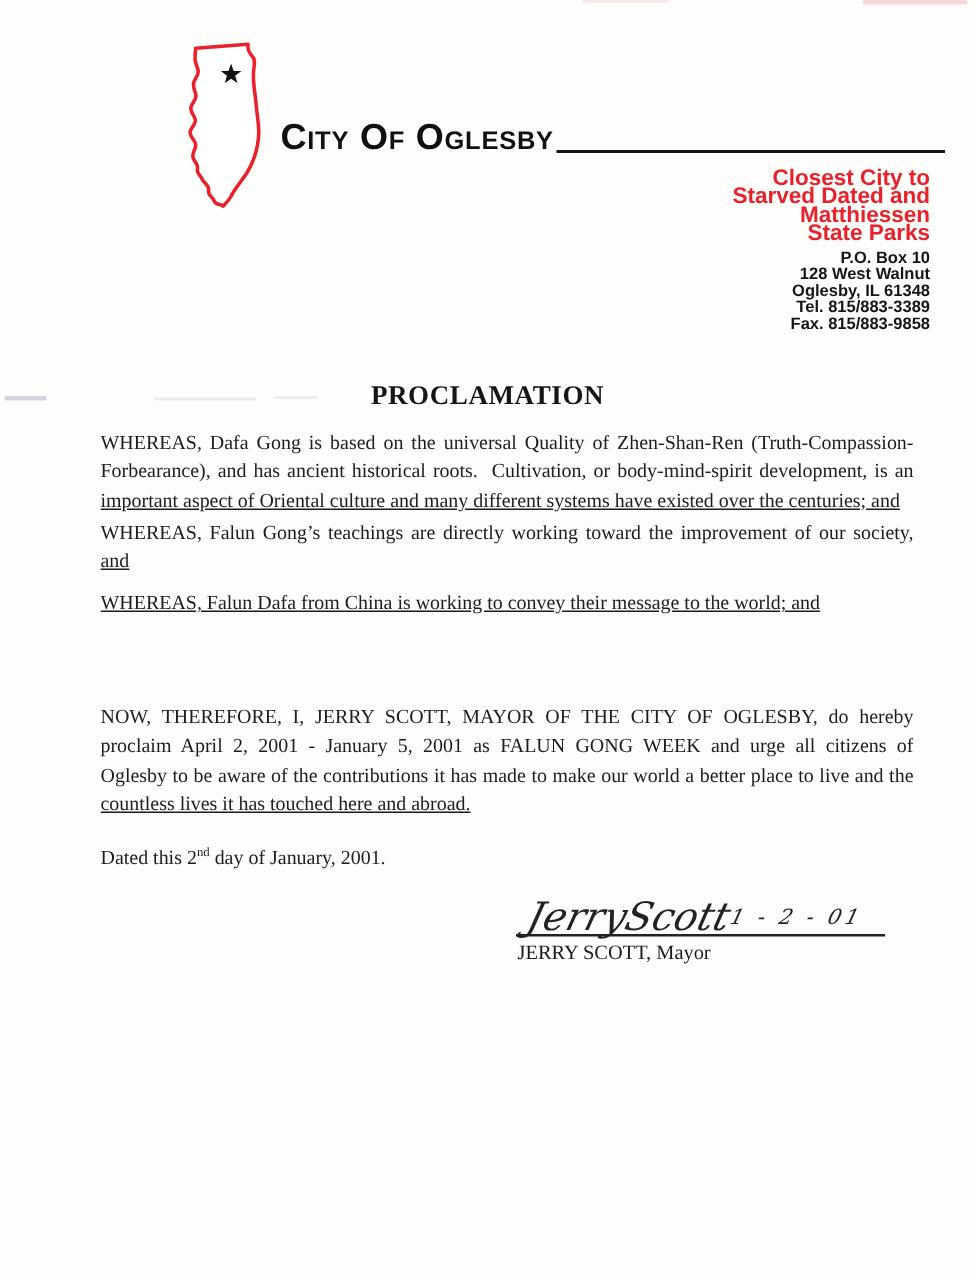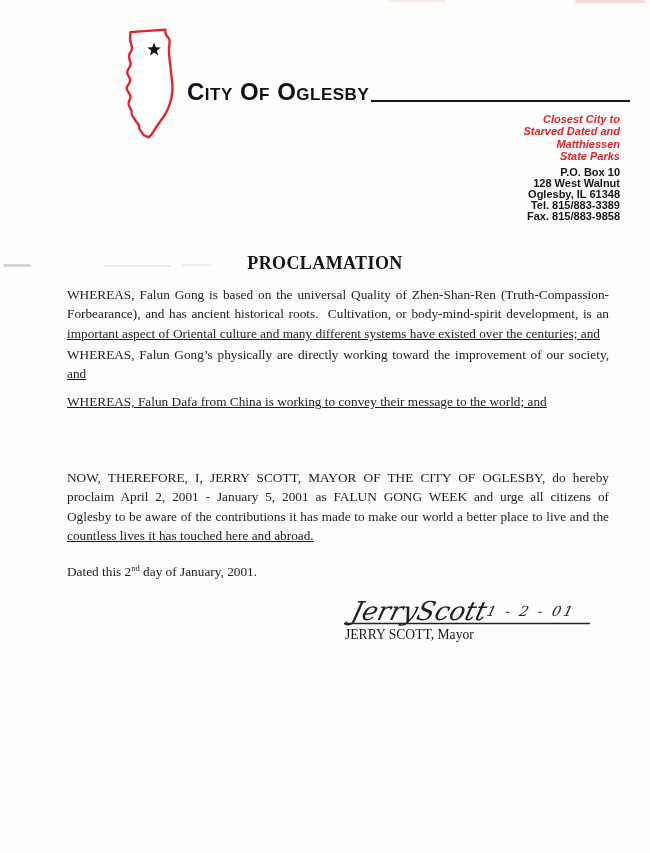--- a/index.html
+++ b/index.html
@@ -21,21 +21,21 @@
   .orgname{
     font-family:"Liberation Sans","DejaVu Sans",sans-serif;
     font-weight:700;font-size:24px;line-height:26px;
     font-variant:small-caps;letter-spacing:0.5px;color:#101010;
     white-space:nowrap;
   }
   .orgrule{flex:1;height:2.2px;background:#151515;margin-bottom:3px;margin-left:2px;}
   .tagline{
     position:absolute;right:30px;top:113px;text-align:right;
     font-family:"Liberation Sans","DejaVu Sans",sans-serif;
-    font-style:italic;font-weight:700;font-size:11px;line-height:12.4px;
+    font-weight:700;font-size:15px;line-height:12.4px;
     color:#e8212b;
   }
   .address{
     position:absolute;right:30px;top:167px;text-align:right;
     font-family:"Liberation Sans","DejaVu Sans",sans-serif;
     font-weight:700;font-size:11px;line-height:10.9px;
     color:#161616;
   }
   
   .doc-title{
@@ -124,26 +124,26 @@
       <div class="al">P.O. Box 10</div>
       <div class="al">128 West Walnut</div>
       <div class="al">Oglesby, IL 61348</div>
       <div class="al">Tel. 815/883-3389</div>
       <div class="al">Fax. 815/883-9858</div>
     </div>
 
   <div class="doc-title">PROCLAMATION</div>
 
   <div class="para" style="top:285px">
-      <div class="jline">WHEREAS, Falun Gong is based on the universal Quality of Zhen-Shan-Ren (Truth-Compassion-</div>
+      <div class="jline">WHEREAS, Dafa Gong is based on the universal Quality of Zhen-Shan-Ren (Truth-Compassion-</div>
       <div class="jline">Forbearance), and has ancient historical roots.&nbsp; Cultivation, or body-mind-spirit development, is an</div>
       <div class="lline">important aspect of Oriental culture and many different systems have existed over the centuries; and</div>
     </div>
   <div class="para" style="top:345px">
-      <div class="jline">WHEREAS, Falun Gong’s physically are directly working toward the improvement of our society,</div>
+      <div class="jline">WHEREAS, Falun Gong’s teachings are directly working toward the improvement of our society,</div>
       <div class="lline">and</div>
     </div>
   <div class="para" style="top:392px">
       <div class="lline">WHEREAS, Falun Dafa from China is working to convey their message to the world; and</div>
     </div>
   <div class="para" style="top:468px">
       <div class="jline">NOW, THEREFORE, I, JERRY SCOTT, MAYOR OF THE CITY OF OGLESBY, do hereby</div>
       <div class="jline">proclaim April 2, 2001 - January 5, 2001 as FALUN GONG WEEK and urge all citizens of</div>
       <div class="jline">Oglesby to be aware of the contributions it has made to make our world a better place to live and the</div>
       <div class="lline">countless lives it has touched here and abroad.</div>

